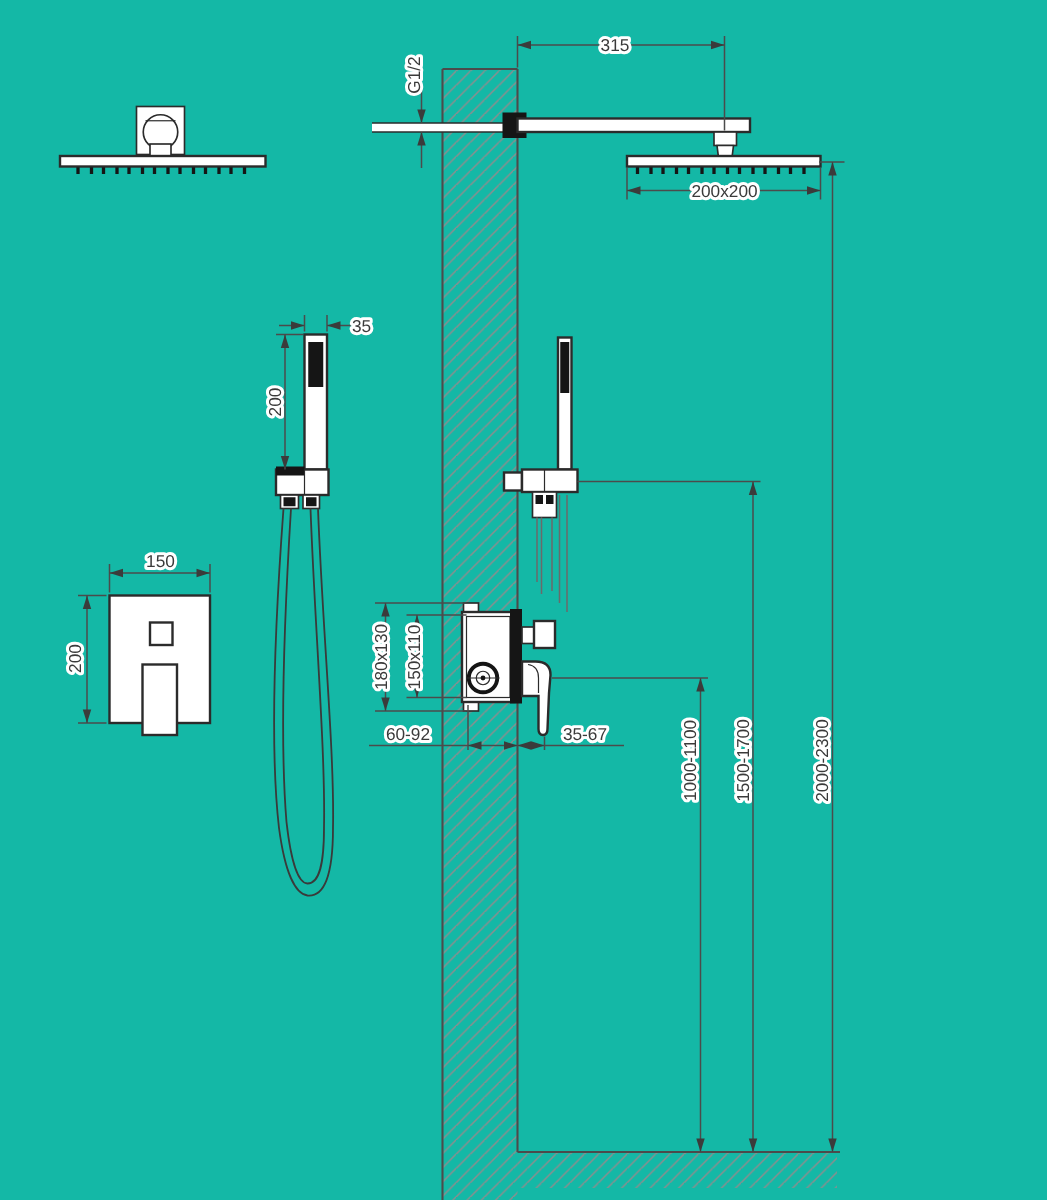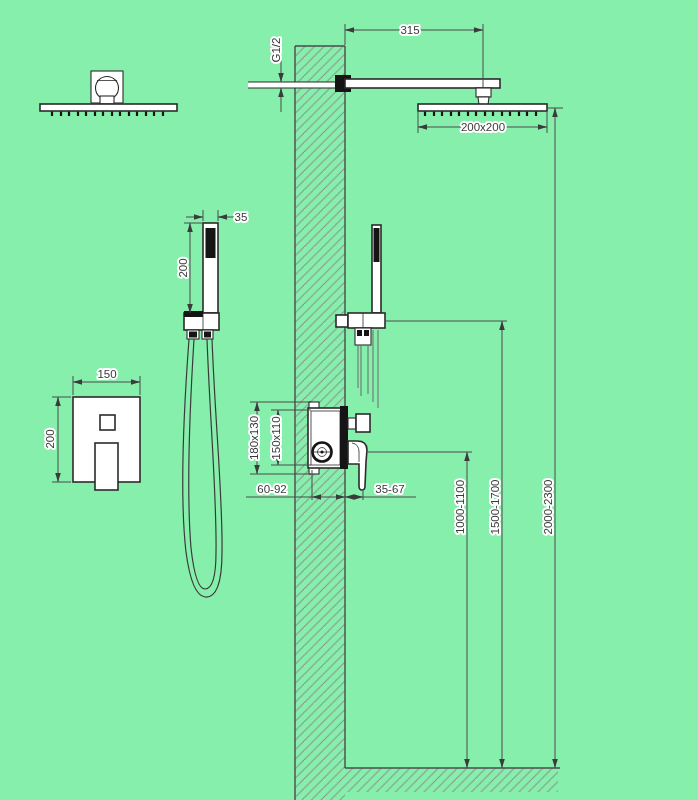--- a/index.html
+++ b/index.html
@@ -1,16 +1,16 @@
 <!DOCTYPE html>
 <html><head>
 <meta charset="utf-8">
 <style>
   html,body{margin:0;padding:0;background:#fff;}
-  .canvas{position:relative;width:698px;height:800px;background:#86efac;overflow:hidden;
+  .canvas{position:relative;width:698px;height:800px;background:#14b8a6;overflow:hidden;
           font-family:"Liberation Sans",sans-serif;}
   svg{position:absolute;left:0;top:0;}
   
   .fx{stroke:#2b2b2b;stroke-width:1.6;fill:#fff;stroke-linejoin:miter;}
   .fx2{stroke:#2b2b2b;stroke-width:1.1;fill:#fff;}
   .fxthin{stroke:#2b2b2b;stroke-width:0.8;fill:none;}
   .dark{fill:#151515;stroke:none;}
   .tick{stroke:#151515;stroke-width:2.2;}
   .hose{stroke:#3a3a3a;stroke-width:1.2;fill:none;}
   .hoseln{stroke:#6a6a6a;stroke-width:1;}

